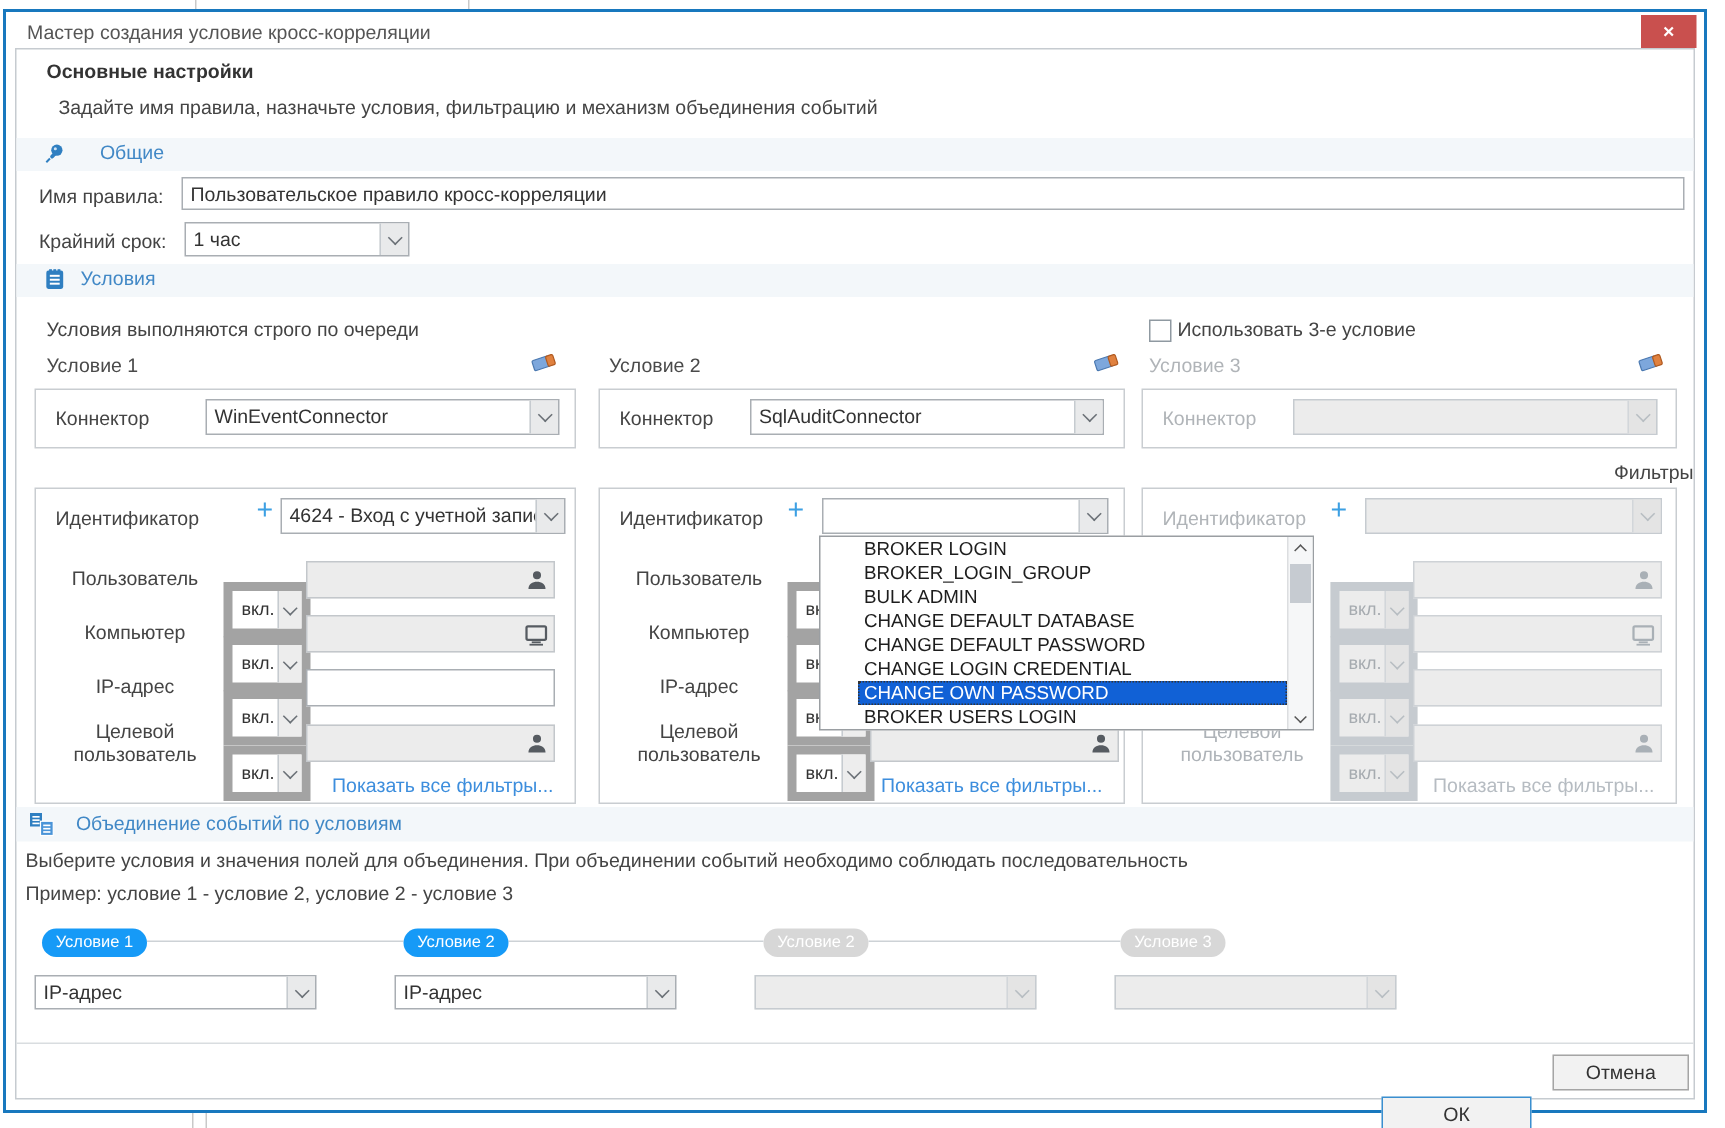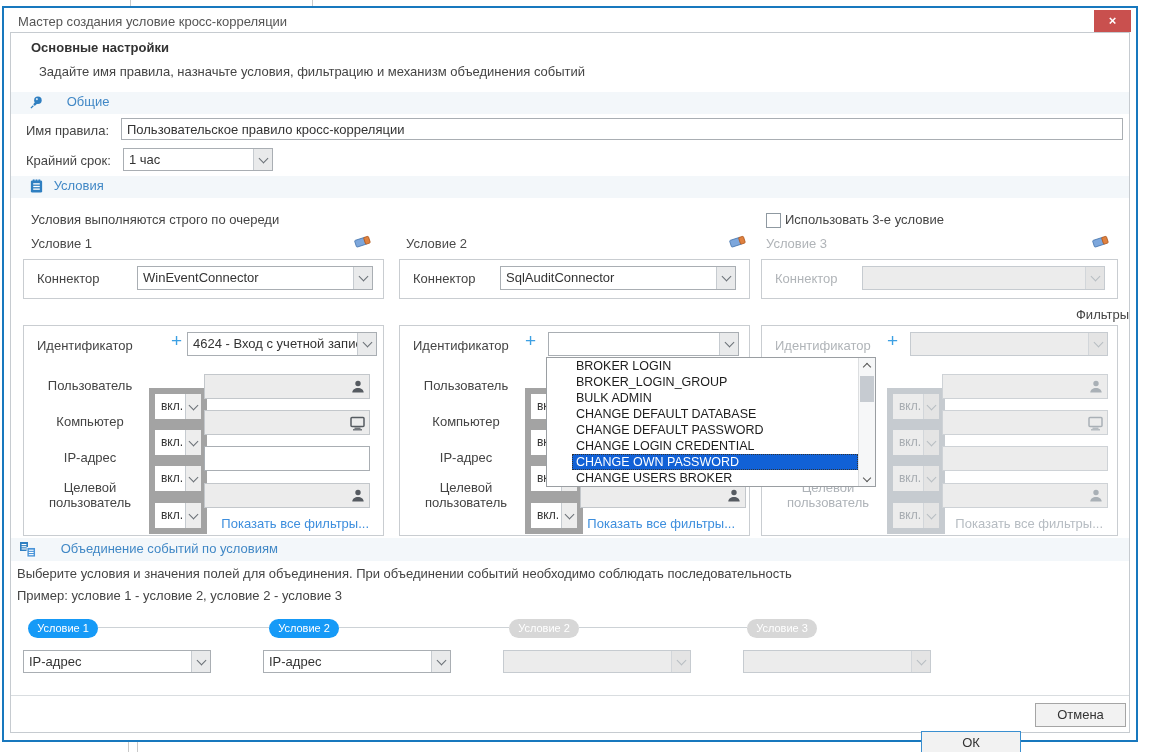--- a/index.html
+++ b/index.html
@@ -439,21 +439,21 @@
             <rect x="1" y="1" width="8" height="9" fill="#2f7fc1"></rect>
             <rect x="2.6" y="3" width="4.8" height="1.1" fill="#fff"></rect>
               <rect x="2.6" y="5.2" width="4.8" height="1.1" fill="#fff"></rect>
               <rect x="2.6" y="7.4" width="4.8" height="1.1" fill="#fff"></rect>
             <rect x="8" y="6.5" width="8.5" height="9.5" fill="#4a94d8" stroke="#fff" stroke-width="0.8"></rect>
             <rect x="9.8" y="8.7" width="4.8" height="1.1" fill="#fff"></rect>
               <rect x="9.8" y="10.9" width="4.8" height="1.1" fill="#fff"></rect>
               <rect x="9.8" y="13.1" width="4.8" height="1.1" fill="#fff"></rect>
           </svg>
         </span>
-        <span class="seclabel" style="margin-left:20px">Объединение событий по условиям</span>
+        <span class="seclabel" style="margin-left:10px">Объединение событий по условиям</span>
       </div>
 
       <div class="abs" style="left:6px;top:533px">Выберите условия и значения полей для объединения. При объединении событий необходимо соблюдать последовательность</div>
       <div class="abs" style="left:6px;top:555px">Пример: условие 1 - условие 2, условие 2 - условие 3</div>
 
       <div class="pline" style="left:87px;width:171px"></div>
       <div class="pline" style="left:328px;width:170px"></div>
       <div class="pline" style="left:568px;width:168px"></div>
 
       <div class="pill on" style="left:17px;top:586px">Условие 1</div>
@@ -494,21 +494,21 @@
 
   <div class="popup">
     <div class="dd-list">
         <div class="dd-item">BROKER LOGIN</div>
         <div class="dd-item">BROKER_LOGIN_GROUP</div>
         <div class="dd-item">BULK ADMIN</div>
         <div class="dd-item">CHANGE DEFAULT DATABASE</div>
         <div class="dd-item">CHANGE DEFAULT PASSWORD</div>
         <div class="dd-item">CHANGE LOGIN CREDENTIAL</div>
         <div class="dd-item selected">CHANGE OWN PASSWORD</div>
-        <div class="dd-item">CHANGE USERS BROKER</div>
+        <div class="dd-item">BROKER USERS LOGIN</div>
       </div>
     <div class="dd-scroll">
       <div class="dd-arrow up">
           <i class="chev-s u"></i>
         </div>
       <div class="dd-thumb"></div>
       <div class="dd-arrow down">
           <i class="chev-s d"></i>
         </div>
     </div>

